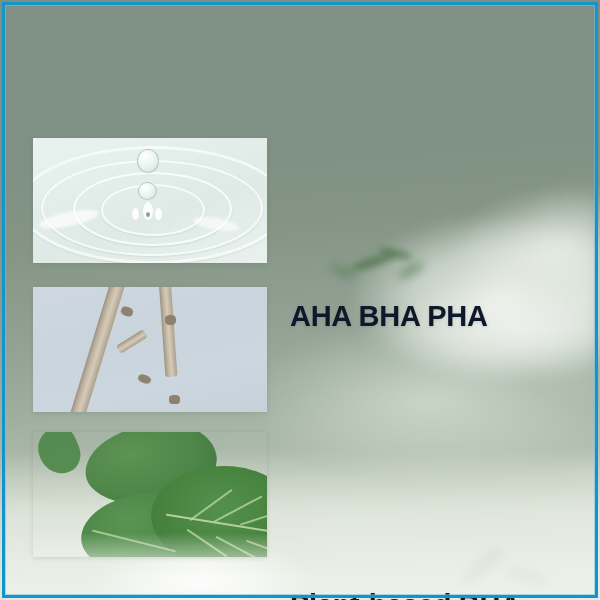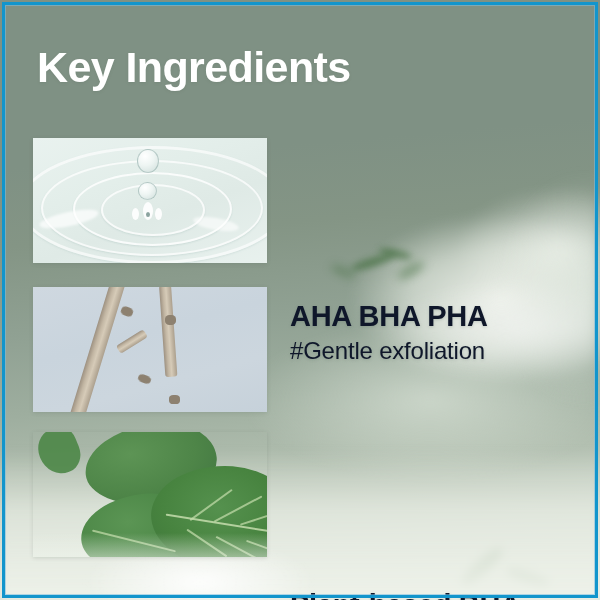--- a/index.html
+++ b/index.html
@@ -282,42 +282,40 @@
   <div class="sprig" style="left:350px; top:258px; width:46px; height:8px; transform:rotate(-18deg);"></div>
   <div class="sprig" style="left:378px; top:250px; width:34px; height:7px; transform:rotate(12deg);"></div>
   <div class="sprig sprig-soft" style="left:396px; top:266px; width:30px; height:9px; transform:rotate(-30deg);"></div>
   <div class="sprig sprig-soft" style="left:330px; top:268px; width:26px; height:7px; transform:rotate(24deg);"></div>
   <div class="sprig sprig-soft" style="left:455px; top:560px; width:54px; height:14px; transform:rotate(-42deg);"></div>
   <div class="sprig sprig-soft" style="left:505px; top:572px; width:46px; height:11px; transform:rotate(18deg);"></div>
 
   <div class="bg-bottom"></div>
   <div class="bg-bottom-white"></div>
 
-  <div class="title">Key Ingredients</div>
 
   <div class="row row-1">
     <div class="thumb">
       <div class="thumb-inner water-bg">
         <div class="ripple r1"></div>
         <div class="ripple r2"></div>
         <div class="ripple r3"></div>
         <div class="ripple r4"></div>
         <div class="sheen"></div>
         <div class="sheen2"></div>
         <div class="drop drop-top"></div>
         <div class="drop drop-mid"></div>
         <div class="splash s1"></div>
         <div class="splash s2"></div>
         <div class="splash s3"></div>
         <div class="splash s4"></div>
       </div>
     </div>
     <div class="txt txt-1">
       <div class="headline">AHA BHA PHA</div>
-      <div class="sub">#Gentle exfoliation</div>
     </div>
   </div>
 
   <div class="row row-2">
     <div class="thumb">
       <div class="thumb-inner sky-bg">
         <div class="branch b-main"></div>
         <div class="branch b-fork"></div>
         <div class="branch b-twig"></div>
         <div class="knot k1"></div>

